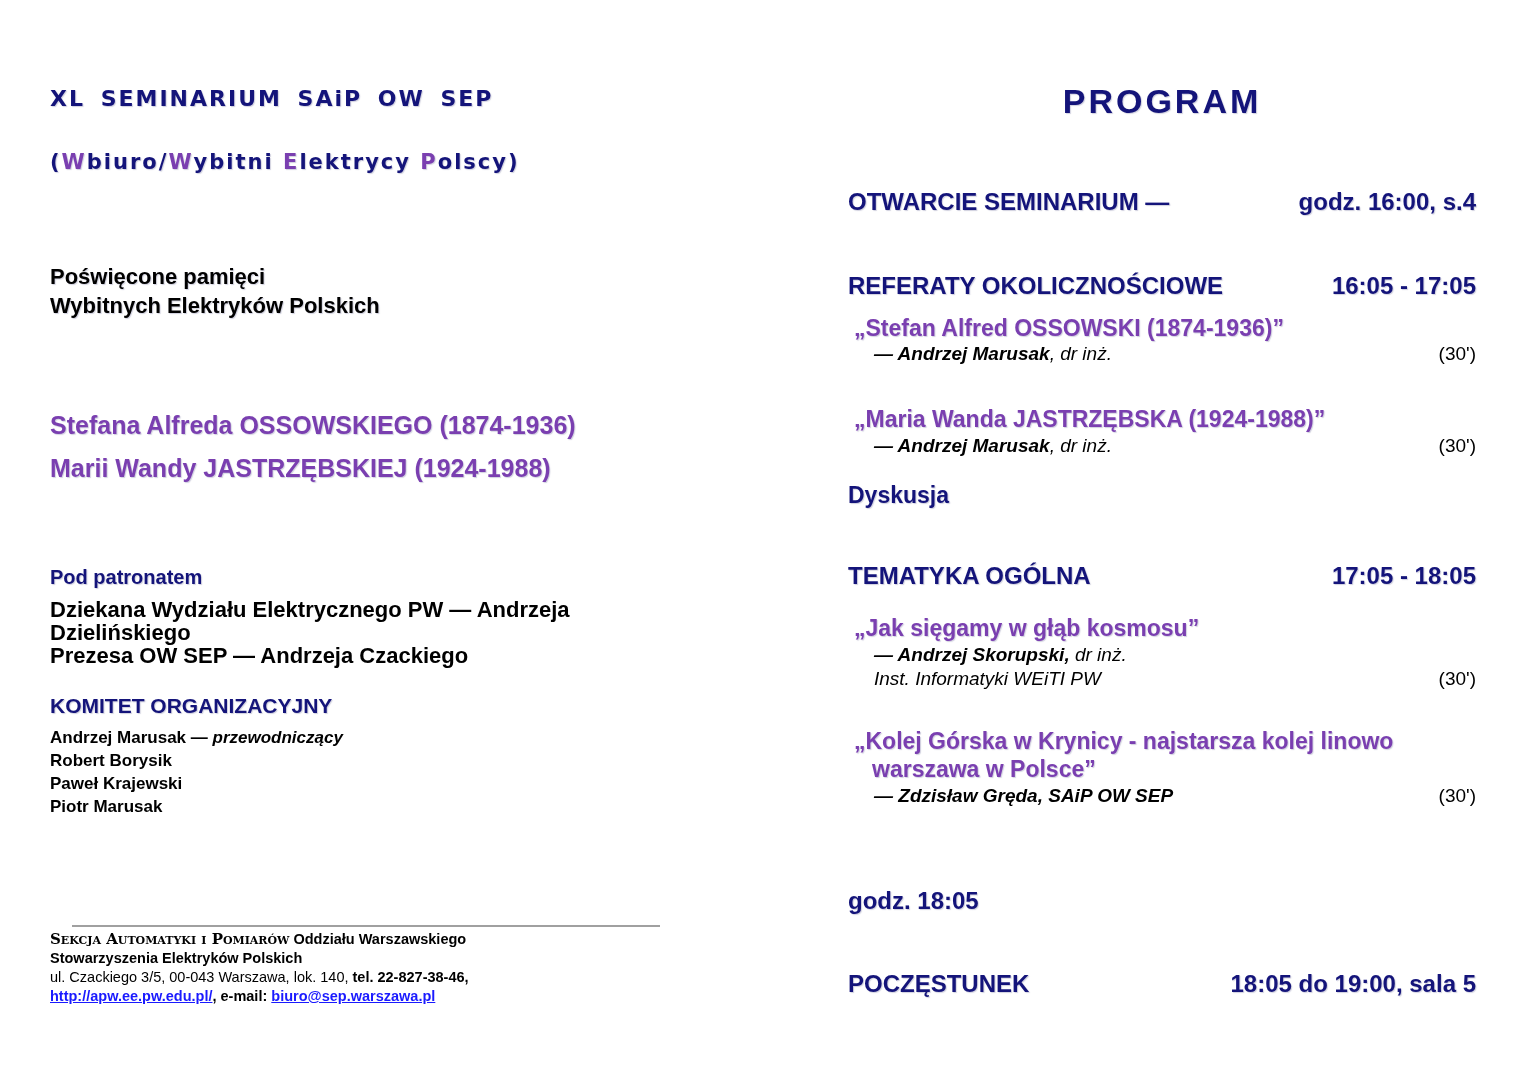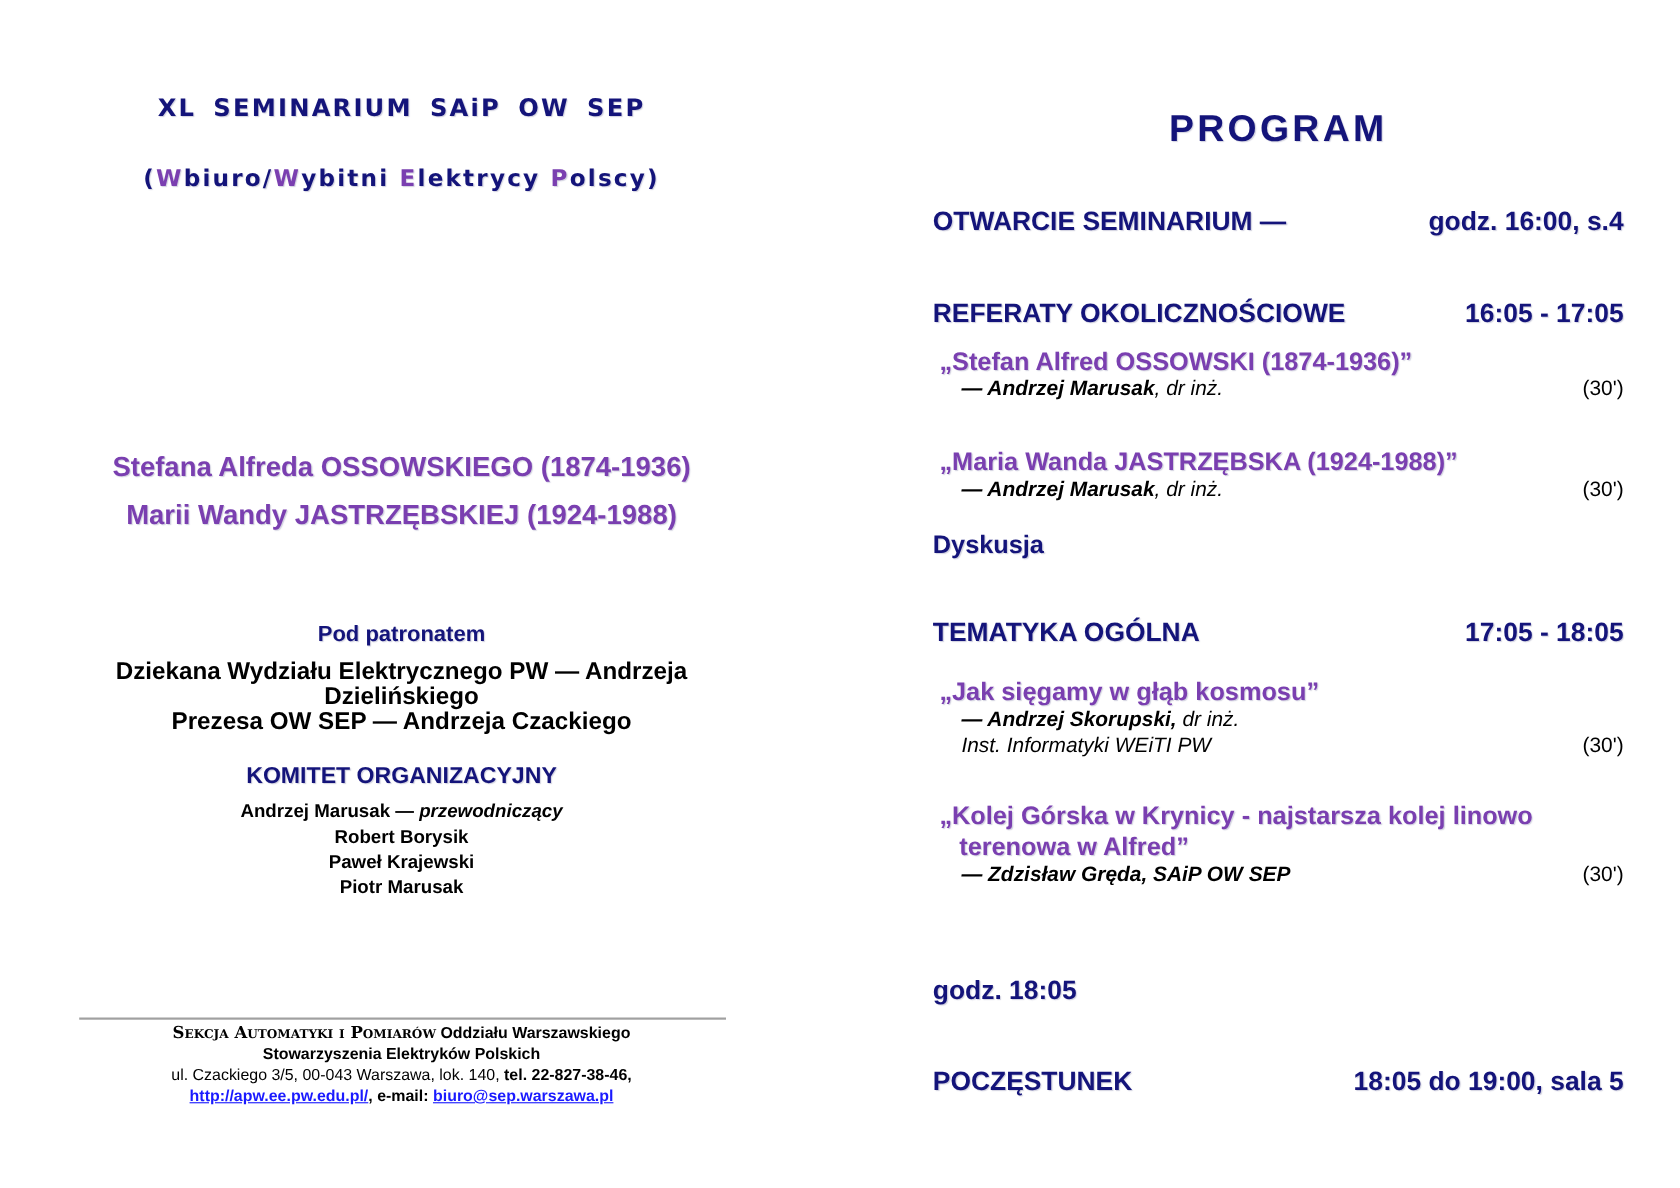--- a/index.html
+++ b/index.html
@@ -3,21 +3,21 @@
   <meta charset="utf-8">
   <style>
     html, body { margin: 0; padding: 0; background: #ffffff; }
     body { width: 1527px; height: 1080px; position: relative; overflow: hidden;
            font-family: "Liberation Sans", sans-serif; color: #000; }
     .navy { color: #14147a; }
     .purple { color: #7a3fb0; }
     .shadow { text-shadow: 1px 1px 1px rgba(120,120,160,0.35); }
 
     
-    .left { position: absolute; left: 50px; top: 0; width: 630px; height: 774px; text-align: center; }
+    .left { position: absolute; left: 50px; top: 0; width: 630px; height: 774px; text-align: left; }
     .hdr1 { position: absolute; top: 86px; left: 0; width: 100%; font-family: "DejaVu Sans", sans-serif;
             font-weight: bold; font-size: 22px; letter-spacing: 2px; word-spacing: 6px; }
     .hdr2 { position: absolute; top: 121px; left: 0; width: 100%; font-family: "DejaVu Sans", sans-serif;
             font-weight: bold; font-size: 21px; letter-spacing: 2px; }
     .hdr3 { position: absolute; top: 150px; left: 0; width: 100%; font-family: "DejaVu Sans", sans-serif;
             font-weight: bold; font-size: 21px; letter-spacing: 2px; }
     .dedic { position: absolute; top: 262px; left: 0; width: 100%; font-weight: bold; font-size: 22px; line-height: 29px; }
     .persons { position: absolute; top: 404px; left: 0; width: 100%; font-weight: bold; font-size: 25px; line-height: 43px; }
     .patron-h { position: absolute; top: 566px; left: 0; width: 100%; font-weight: bold; font-size: 20px; }
     .patron { position: absolute; top: 598px; left: 0; width: 100%; font-weight: bold; font-size: 22px; line-height: 23px; }
@@ -26,37 +26,41 @@
     .rule { position: absolute; top: 925px; left: 22px; width: 588px; height: 0; border-top: 2px solid #a0a0a0; }
     .footer { position: absolute; top: 930px; left: 0; width: 100%; font-size: 14.5px; line-height: 19px; }
     .sc { font-variant: small-caps; font-family: "DejaVu Serif", serif; font-weight: bold; font-size: 15px; }
     .footer a { color: #1a1aff; text-decoration: underline; font-weight: bold; }
     .b { font-weight: bold; }
     .i { font-style: italic; }
 
     
     .right { position: absolute; left: 848px; top: 0; width: 628px; height: 1080px; }
     .prog-title { position: absolute; top: 82px; left: 0; width: 100%; text-align: center; font-weight: bold;
-                  font-size: 34px; letter-spacing: 3px; margin-top: 16px; }
+                  font-size: 34px; letter-spacing: 3px; }
     .row { position: absolute; left: 0; width: 100%; display: flex; justify-content: space-between;
            font-weight: bold; font-size: 24px; }
     .talk-title { position: absolute; left: 6px; font-weight: bold; font-size: 23px; line-height: 28px; }
     .talk-line { position: absolute; left: 26px; right: 0; display: flex; justify-content: space-between;
                  font-size: 19px; }
     .dur { font-style: normal; text-align: center; }
   </style>
 </head>
 <body>
 
 <div class="left">
   <div class="hdr1 navy shadow">XL  SEMINARIUM  SAiP OW SEP</div>
   <div class="hdr3 shadow">
     <span class="navy">(</span><span class="purple">W</span><span class="navy">biuro/</span><span class="purple">W</span><span class="navy">ybitni </span><span class="purple">E</span><span class="navy">lektrycy </span><span class="purple">P</span><span class="navy">olscy)</span>
   </div>
 
+  <div class="dedic shadow">
+    <div>Poświęcone pamięci</div>
+    <div>Wybitnych Elektryków Polskich</div>
+  </div>
 
   <div class="persons purple shadow">
     <div>Stefana Alfreda OSSOWSKIEGO (1874-1936)</div>
     <div>Marii Wandy JASTRZĘBSKIEJ (1924-1988)</div>
   </div>
 
   <div class="patron-h navy shadow">Pod patronatem</div>
   <div class="patron">
     <div>Dziekana Wydziału Elektrycznego PW  —  Andrzeja Dzielińskiego</div>
     <div>Prezesa OW SEP  —  Andrzeja Czackiego</div>
@@ -115,21 +119,21 @@
   <div class="talk-line" style="top:644px;">
     <span class="i"><span class="b">— Andrzej Skorupski,</span><span> dr inż.</span></span>
   </div>
   <div class="talk-line" style="top:668px;">
     <span class="i">Inst. Informatyki WEiTI PW</span>
     <span class="dur">(30')</span>
   </div>
 
   <div class="talk-title purple shadow" style="top:727px;">
     <div>„Kolej Górska w Krynicy - najstarsza kolej linowo</div>
-    <div style="padding-left:18px;">terenowa w Alfred”</div>
+    <div style="padding-left:18px;">warszawa w Polsce”</div>
   </div>
   <div class="talk-line" style="top:785px;">
     <span class="i b">— Zdzisław Gręda, SAiP OW SEP</span>
     <span class="dur">(30')</span>
   </div>
 
   <div class="row navy shadow" style="top:887px;">
     <span>godz. 18:05</span>
   </div>
 

